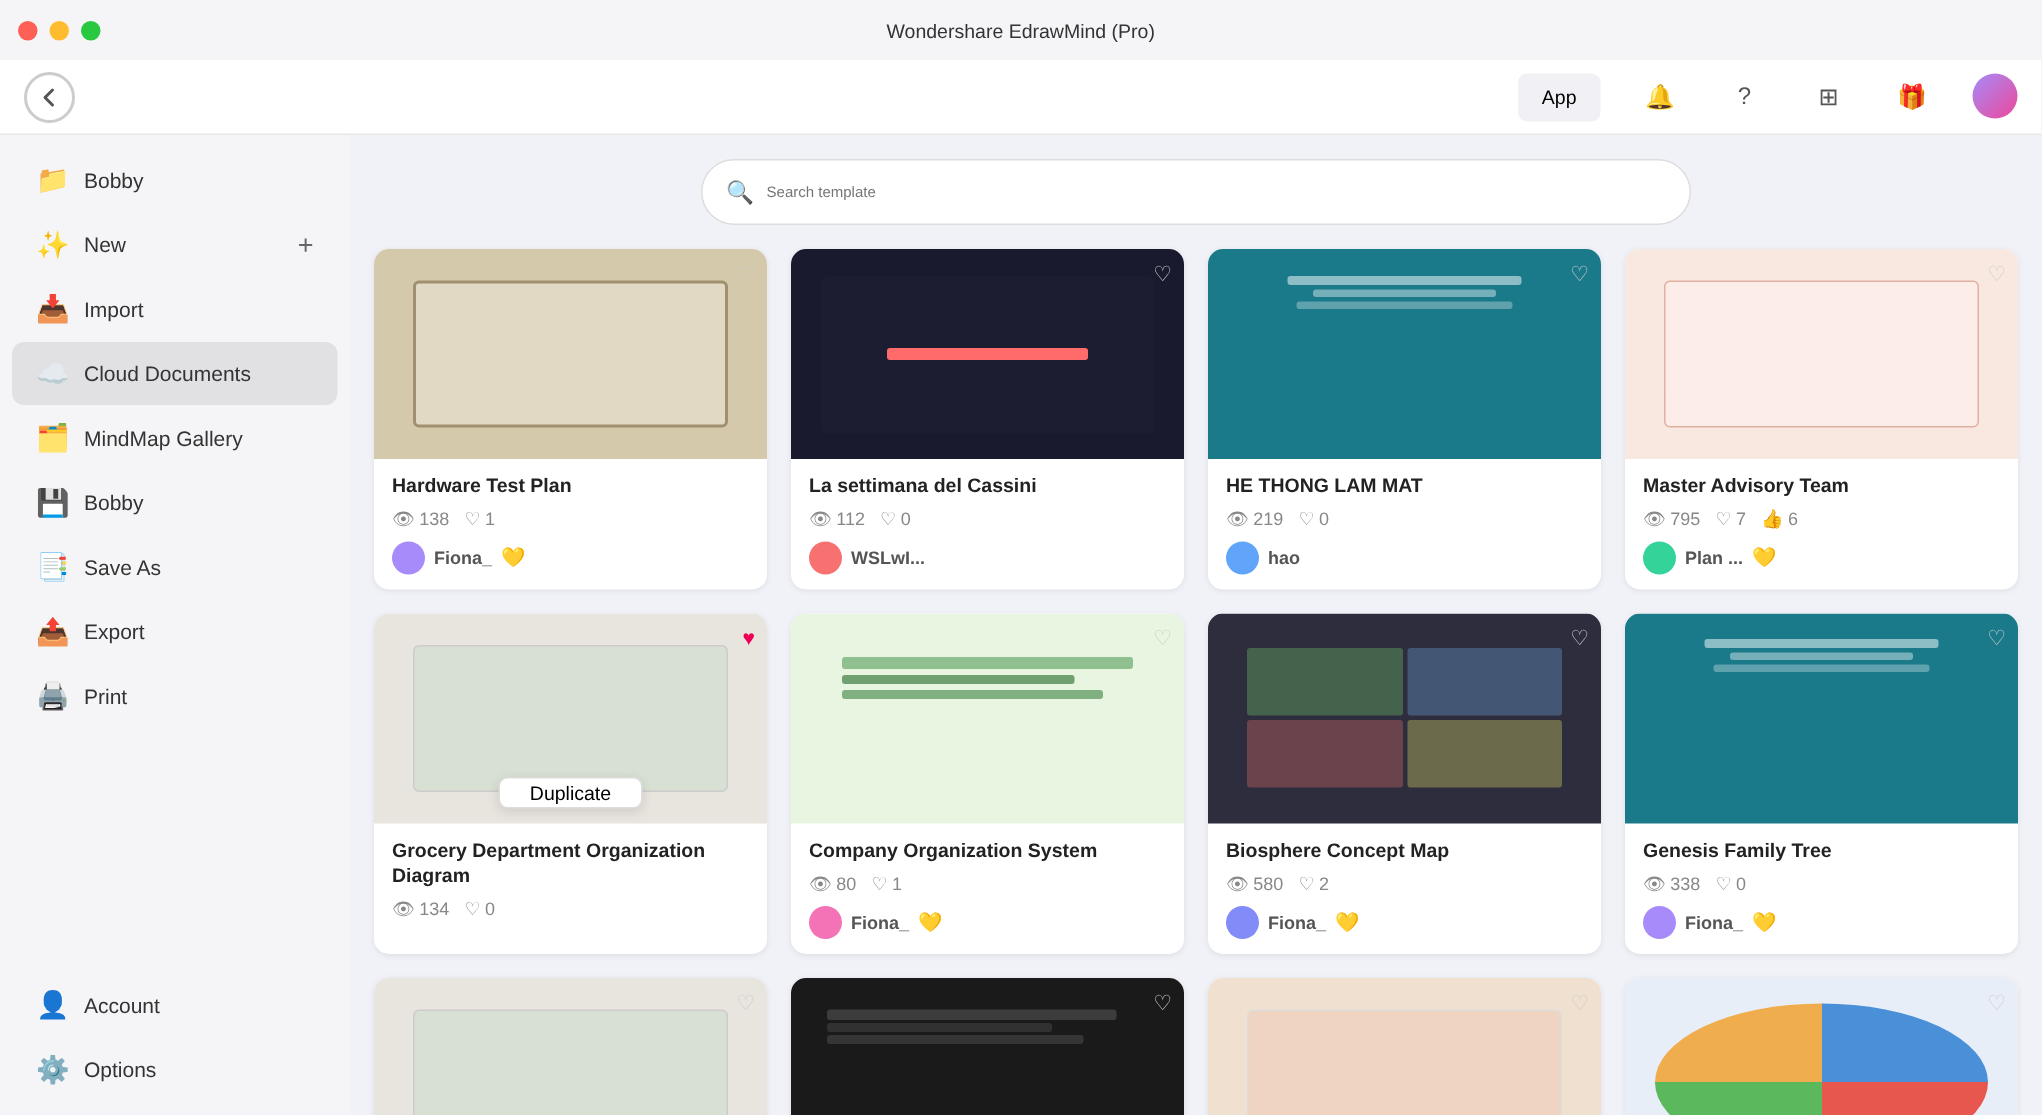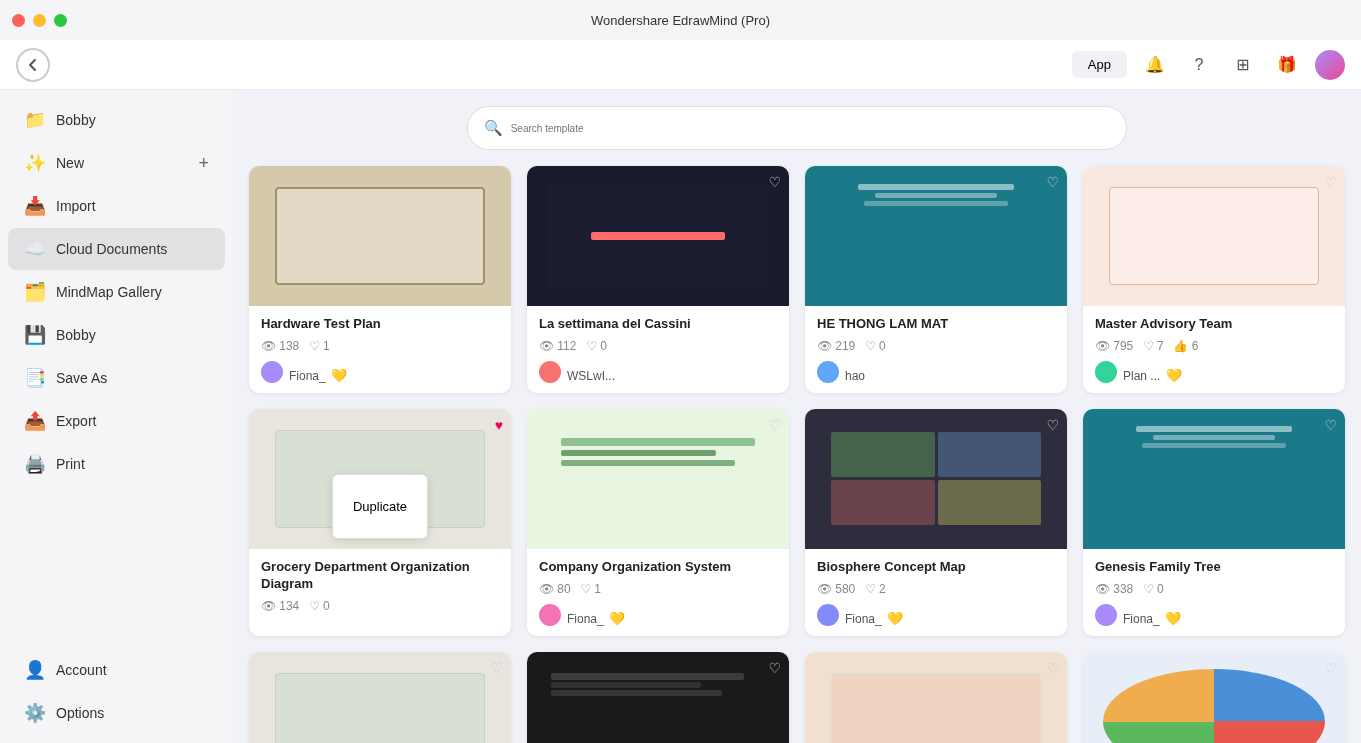--- a/index.html
+++ b/index.html
@@ -11,21 +11,21 @@
     .window-controls { position: absolute; left: 12px; display: flex; gap: 8px; }
     .wc { width: 13px; height: 13px; border-radius: 50%; }
     .wc-close { background: #fe5f57; }
     .wc-min { background: #febc2e; }
     .wc-max { background: #28c840; }
 
     
     .topbar { height: 50px; background: #fff; display: flex; align-items: center; padding: 0 16px; gap: 8px; flex-shrink: 0; border-bottom: 1px solid #e8e8e8; }
     .back-btn { width: 34px; height: 34px; border-radius: 50%; border: 2px solid #ccc; display: flex; align-items: center; justify-content: center; cursor: pointer; flex-shrink: 0; }
     .topbar-spacer { flex: 1; }
-    .topbar-actions { display: flex; align-items: center; gap: 12px; }
+    .topbar-actions { display: flex; gap: 24px; }
     .app-btn { background: #f0f0f5; border: none; padding: 6px 16px; border-radius: 6px; font-size: 13px; cursor: pointer; }
     .icon-btn { width: 32px; height: 32px; display: flex; align-items: center; justify-content: center; cursor: pointer; font-size: 16px; color: #555; }
     .avatar { width: 30px; height: 30px; border-radius: 50%; background: linear-gradient(135deg, #a78bfa, #ec4899); }
 
     
     .main { display: flex; flex: 1; overflow: hidden; }
 
     
     .sidebar { width: 233px; background: #f5f5f7; flex-shrink: 0; display: flex; flex-direction: column; padding: 8px 0; }
     .sidebar-item { display: flex; align-items: center; gap: 10px; padding: 10px 16px; cursor: pointer; font-size: 14px; color: #333; border-radius: 8px; margin: 1px 8px; }
@@ -41,25 +41,25 @@
 
     
     .gallery { display: grid; grid-template-columns: repeat(4, 1fr); gap: 16px; }
     .card { background: #fff; border-radius: 10px; overflow: hidden; box-shadow: 0 1px 4px rgba(0,0,0,0.08); position: relative; }
     .card-thumb { width: 100%; height: 140px; background: #e8e8ee; display: flex; align-items: center; justify-content: center; position: relative; overflow: hidden; }
     .card-heart { position: absolute; top: 8px; right: 8px; font-size: 14px; color: #ccc; cursor: pointer; }
     .card-body { padding: 10px 12px; }
     .card-title { font-size: 13px; font-weight: 600; color: #222; margin-bottom: 6px; line-height: 1.3; }
     .card-stats { display: flex; align-items: center; gap: 10px; font-size: 12px; color: #888; margin-bottom: 8px; }
     .card-stat { display: flex; align-items: center; gap: 3px; }
-    .card-author { display: flex; align-items: flex-end; gap: 6px; font-size: 12px; color: #555; }
+    .card-author { display: flex; align-items: center; gap: 6px; font-size: 12px; color: #555; font-weight: bold; }
     .author-avatar { width: 22px; height: 22px; border-radius: 50%; background: #ccc; flex-shrink: 0; }
     .gold-badge { color: #f5a623; font-size: 13px; }
     .duplicate-overlay { position: absolute; bottom: 0; left: 0; right: 0; display: flex; align-items: center; justify-content: center; padding: 10px; }
-    .duplicate-btn { background: #fff; border: 1px solid #ddd; border-radius: 6px; padding: 24px 20px; font-size: 13px; cursor: pointer; box-shadow: 0 2px 8px rgba(0,0,0,0.12); }
+    .duplicate-btn { background: #fff; border: 1px solid #ddd; border-radius: 6px; padding: 2px 20px; font-size: 13px; cursor: pointer; box-shadow: 0 2px 8px rgba(0,0,0,0.12); }
 
     
     .thumb-tan { background: #d4c9aa; }
     .thumb-dark { background: #1a1a2e; }
     .thumb-teal { background: #1a7a8a; }
     .thumb-light { background: #f0ede8; }
     .thumb-pink { background: #f8e8e0; }
     .thumb-green { background: #e8f5e0; }
     .thumb-dark2 { background: #2d2d3d; }
     .thumb-dark3 { background: #1a1a1a; }

